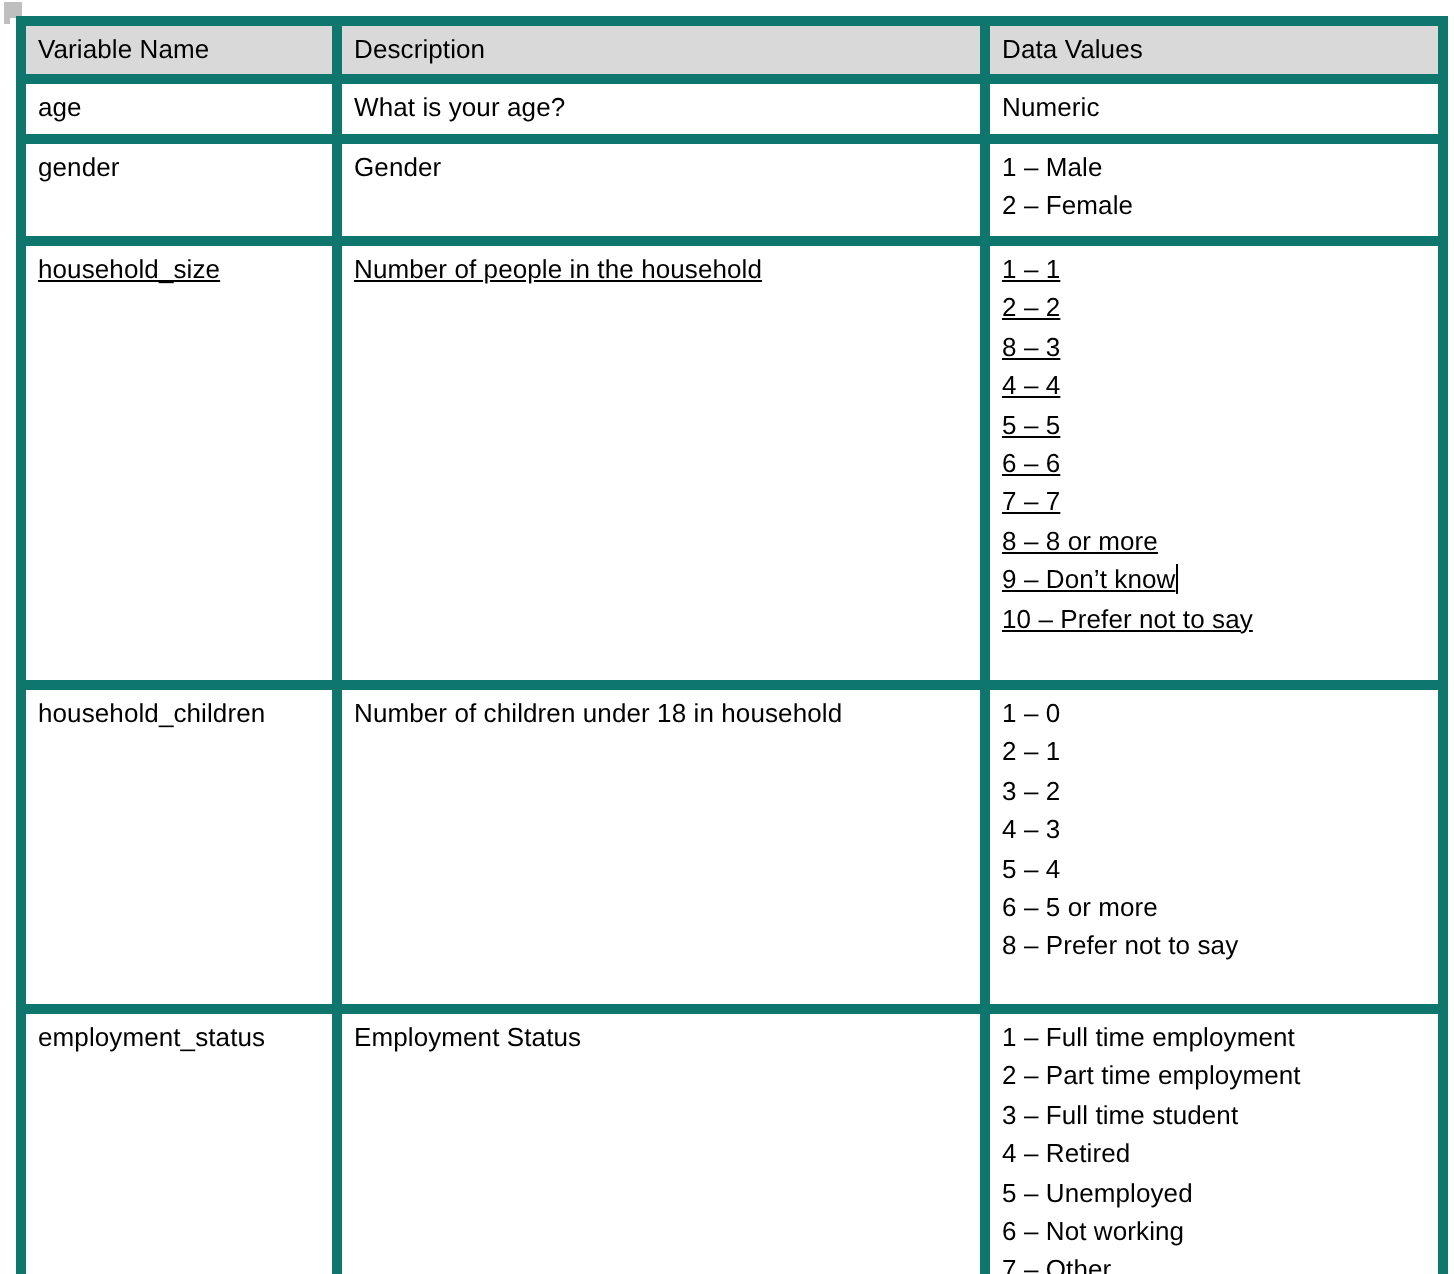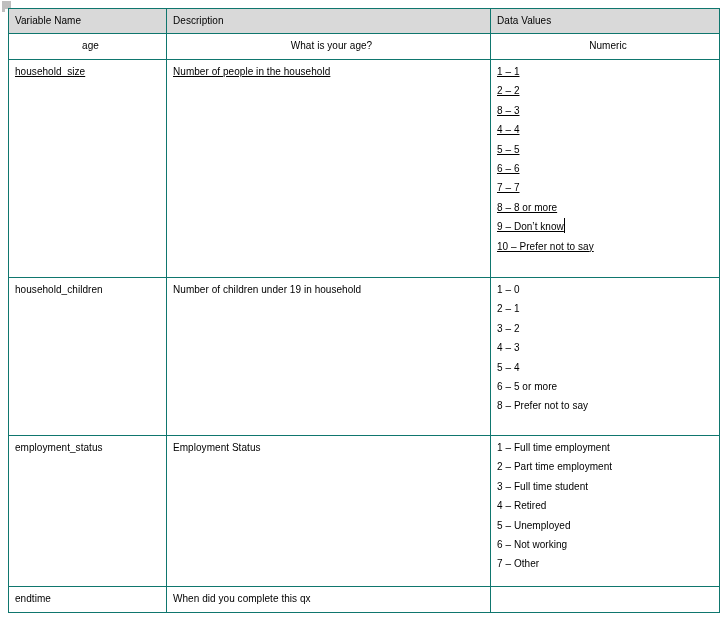--- a/index.html
+++ b/index.html
@@ -50,39 +50,39 @@
     table-layout: fixed;
     background: #ffffff;
   }
 
   table.spec-table col.c-var  { width: 158px; }
   table.spec-table col.c-desc { width: 324px; }
   table.spec-table col.c-vals { width: 229px; }
 
   table.spec-table th,
   table.spec-table td {
-    border: 1px solid #0f766e;
+    border: 5px solid #0f766e;
     vertical-align: top;
     padding: 2px 0 2px 6px;
-    font-size: 10px;
+    font-size: 13px;
     line-height: 19.4px;
     font-weight: normal;
     text-align: left;
     letter-spacing: 0.05px;
   }
 
   table.spec-table thead th {
     background: #d9d9d9;
     height: 21px;
     padding-top: 2px;
     padding-bottom: 1px;
   }
 
   
-  tr.r-age td       { height: 21px; text-align: center; }
+  tr.r-age td       { height: 21px; }
   tr.r-gender td    { height: 42px; }
   tr.r-hsize td     { height: 213px; text-decoration: underline; }
   tr.r-hchild td    { height: 153px; }
   tr.r-emp td       { height: 146px; }
   tr.r-endtime td   { height: 21px; }
 
   .vals {
     margin: 0;
     padding: 0;
     list-style: none;
@@ -126,41 +126,51 @@
     <tbody id="table-body">
         <tr class="r-age">
           <td>age</td>
           <td>What is your age?</td>
           <td>
             <ul class="vals">
               <li><span>Numeric</span></li>
             </ul>
           </td>
         </tr>
+        <tr class="r-gender">
+          <td>gender</td>
+          <td>Gender</td>
+          <td>
+            <ul class="vals">
+              <li><span>1 – Male</span></li>
+              <li><span>2 – Female</span></li>
+            </ul>
+          </td>
+        </tr>
         <tr class="r-hsize">
           <td>household_size</td>
           <td>Number of people in the household</td>
           <td>
             <ul class="vals">
               <li><span>1 – 1</span></li>
               <li><span>2 – 2</span></li>
               <li><span>8 – 3</span></li>
               <li><span>4 – 4</span></li>
               <li><span>5 – 5</span></li>
               <li><span>6 – 6</span></li>
               <li><span>7 – 7</span></li>
               <li><span>8 – 8 or more</span></li>
               <li><span>9 – Don’t know</span><span class="caret"></span></li>
               <li><span>10 – Prefer not to say</span></li>
             </ul>
           </td>
         </tr>
         <tr class="r-hchild">
           <td>household_children</td>
-          <td>Number of children under 19 in household</td>
+          <td>Number of children under 18 in household</td>
           <td>
             <ul class="vals">
               <li><span>1 – 0</span></li>
               <li><span>2 – 1</span></li>
               <li><span>3 – 2</span></li>
               <li><span>4 – 3</span></li>
               <li><span>5 – 4</span></li>
               <li><span>6 – 5 or more</span></li>
               <li><span>8 – Prefer not to say</span></li>
             </ul>

